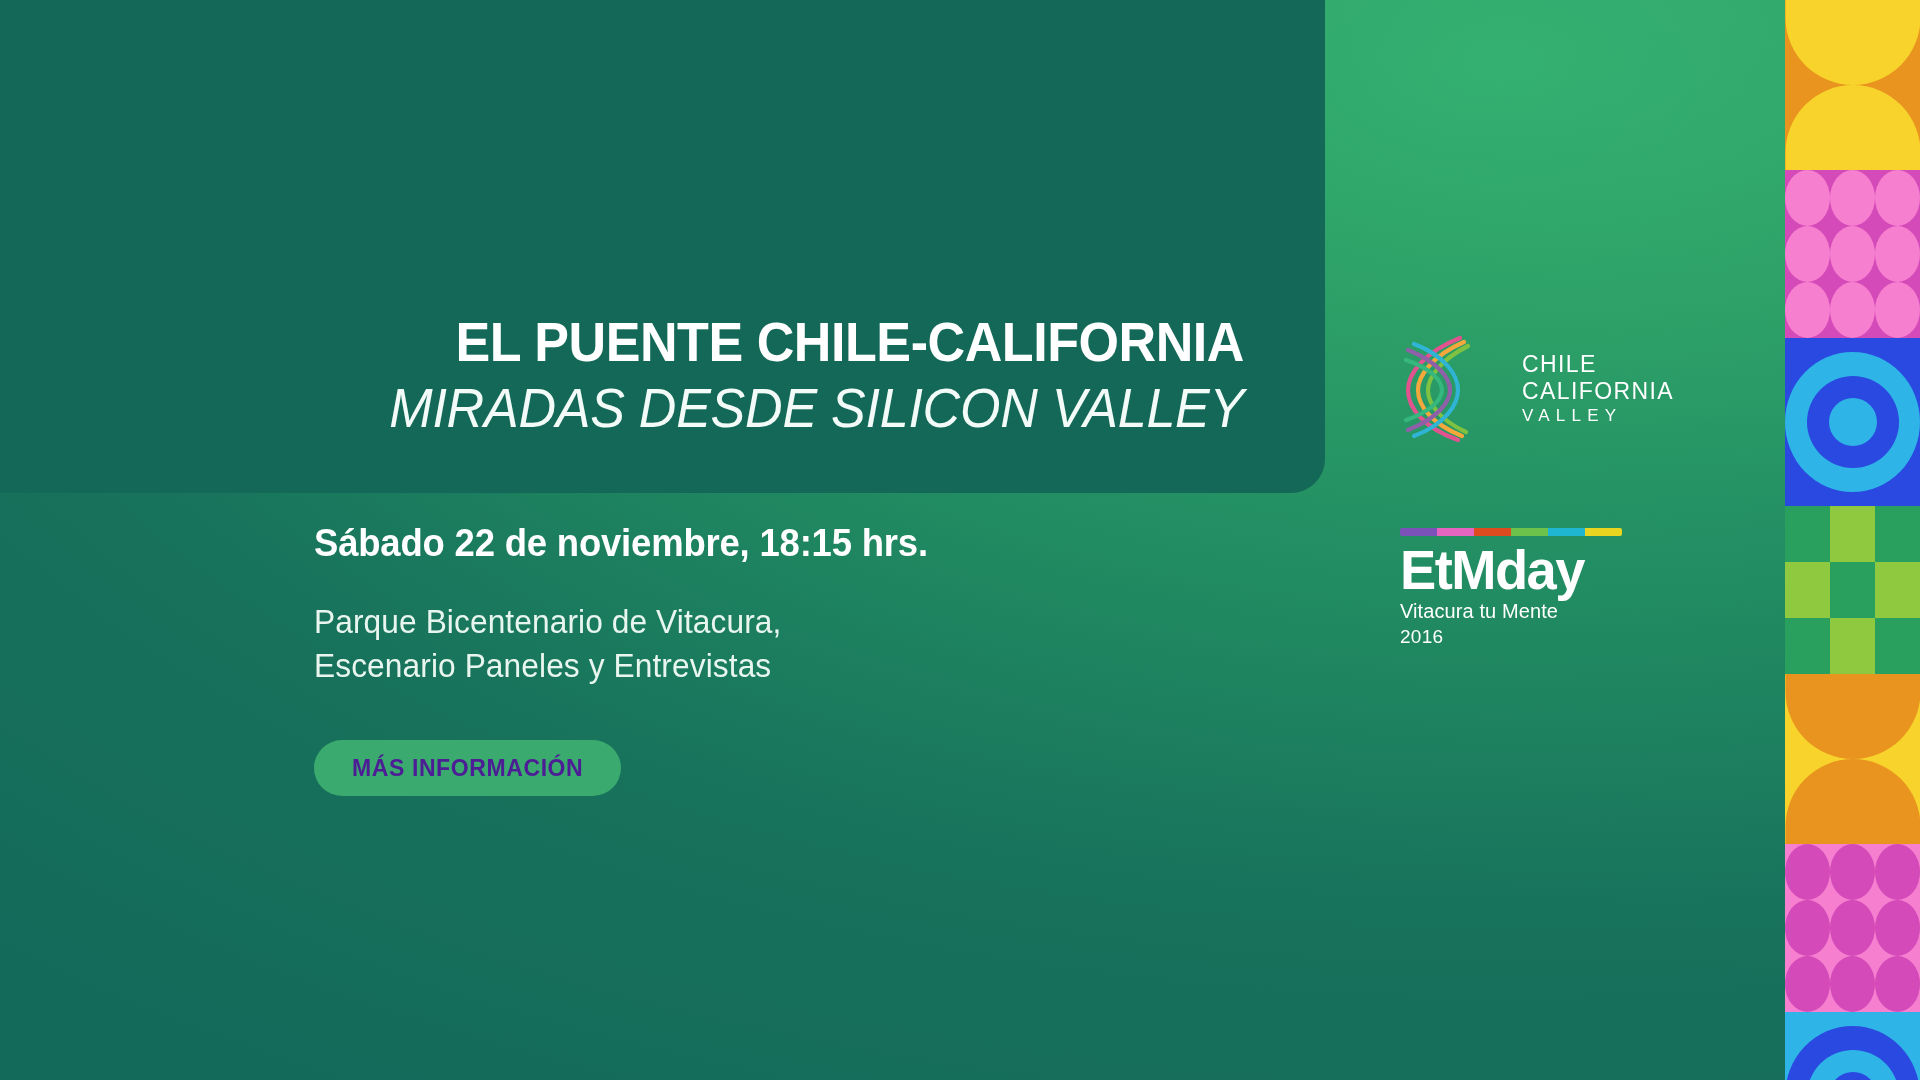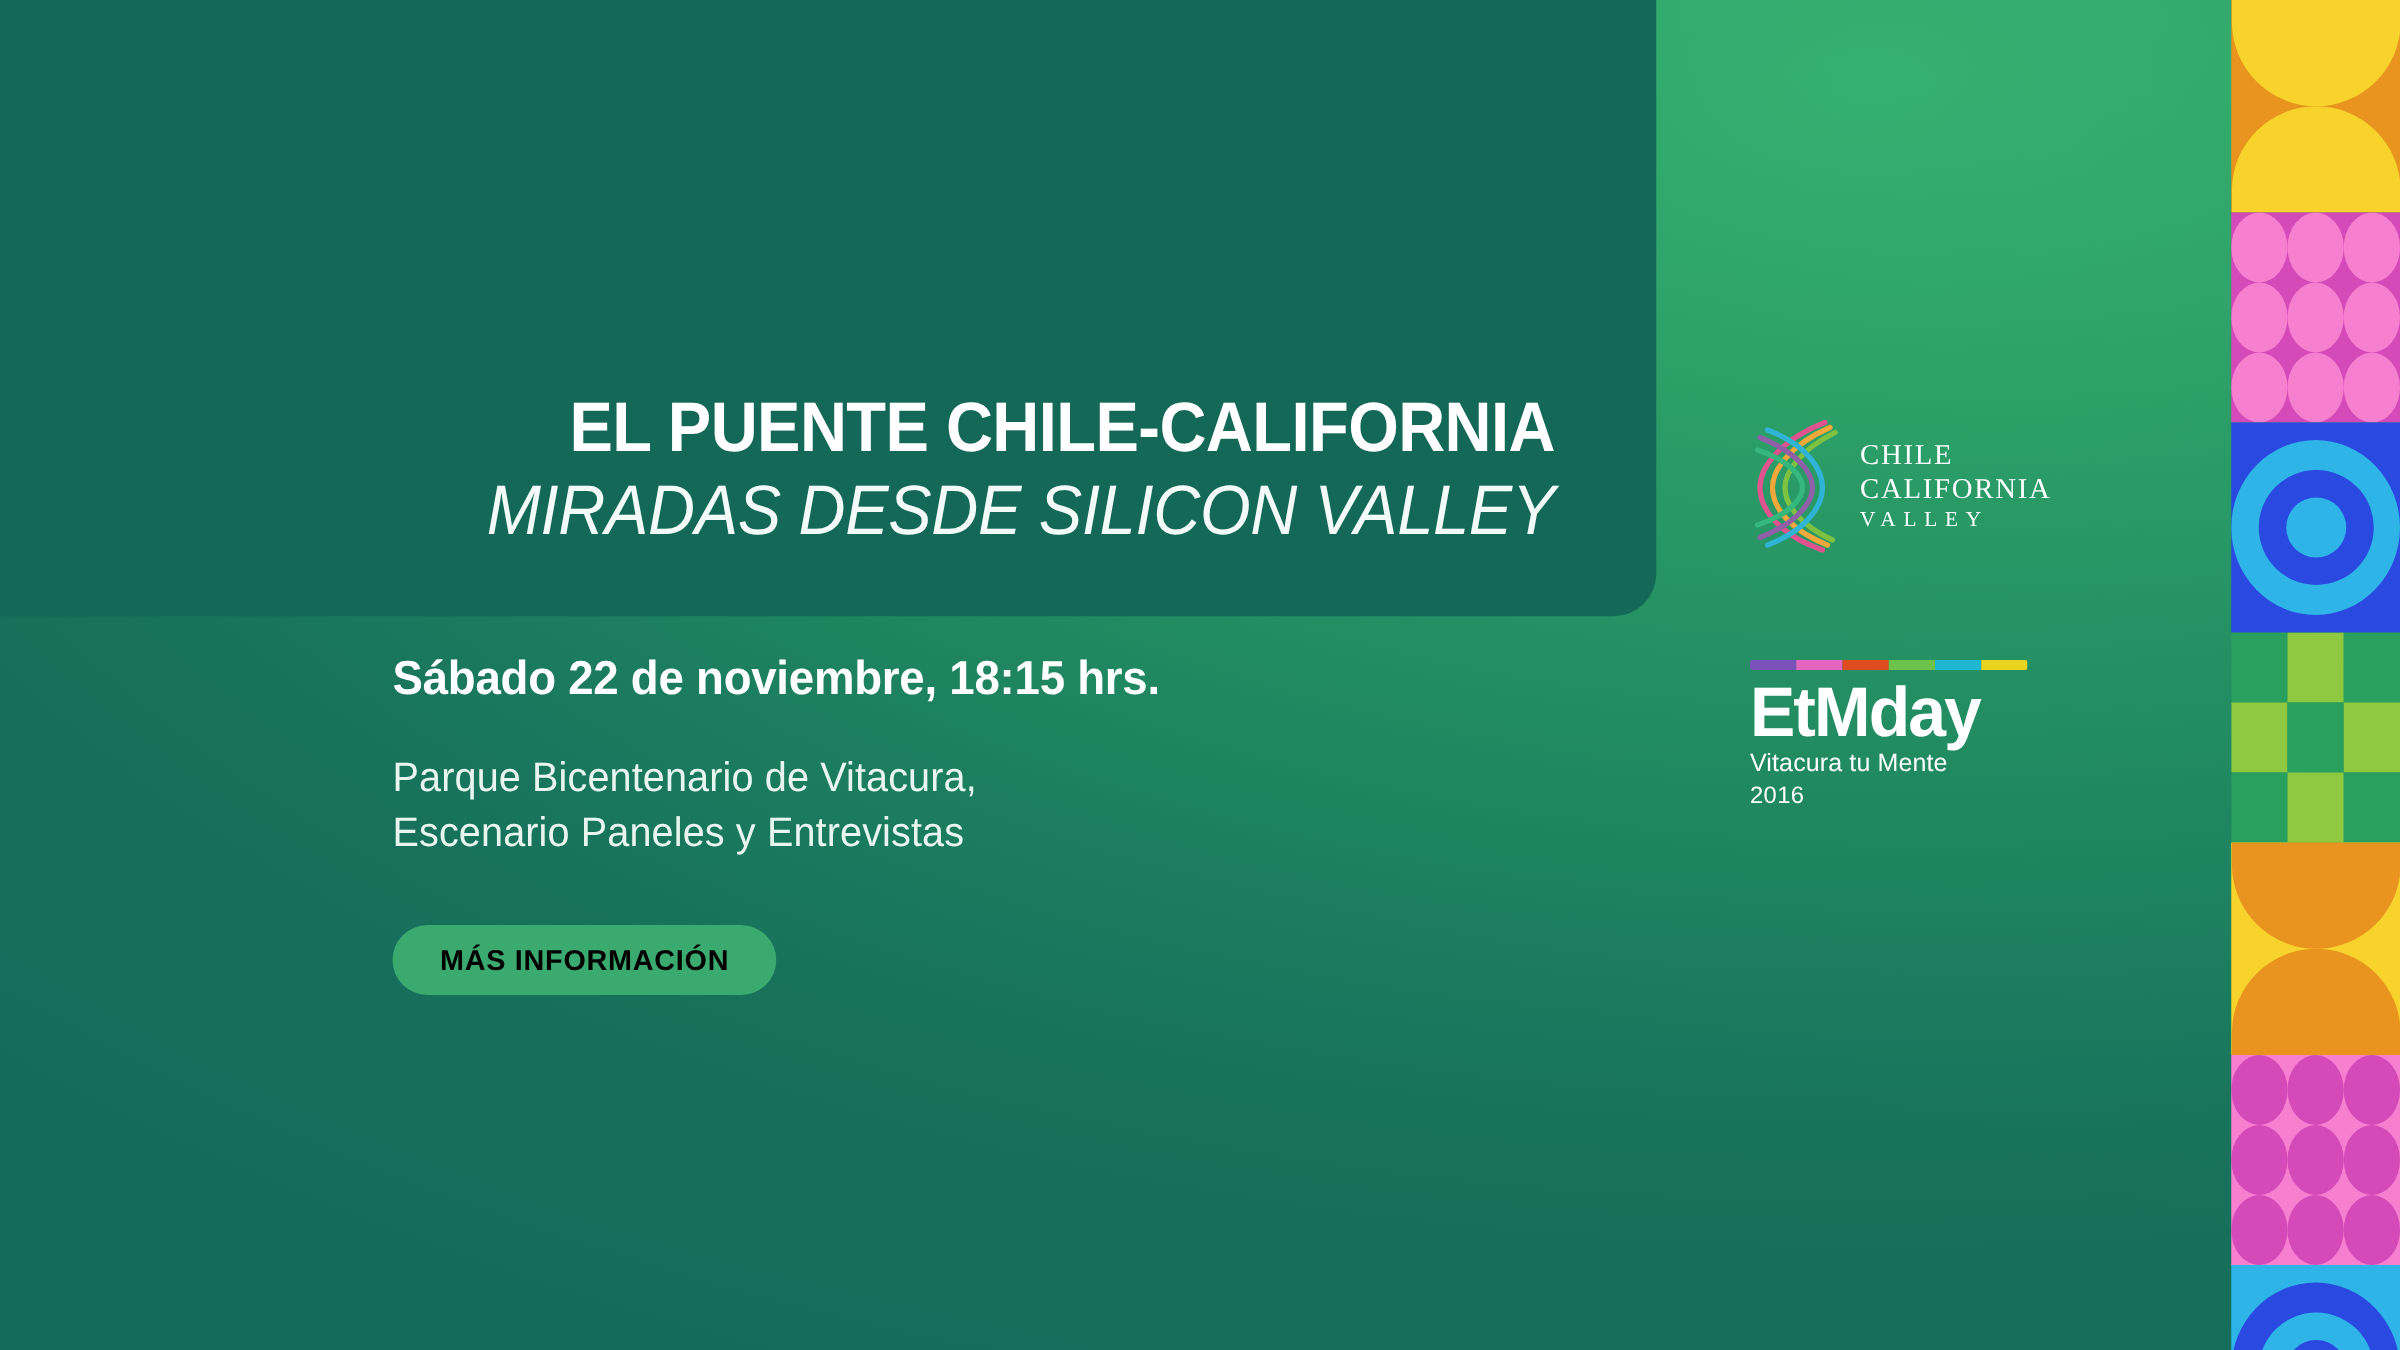--- a/index.html
+++ b/index.html
@@ -57,36 +57,36 @@
     position:absolute; left:314px; top:600px;
     font-size:33px; font-weight:400; color:#e8f6ef;
     line-height:1.32; letter-spacing:0.1px;
     transform:scaleX(0.96); transform-origin:left top;
   }
   #cta-button{
     position:absolute; left:314px; top:740px;
     display:inline-flex; align-items:center; justify-content:center;
     height:56px; padding:0 38px;
     background:#3aaa6e; border:none; border-radius:28px;
-    color:#000000; font-size:23px; font-weight:700;
+    color:#4c1d95; font-size:23px; font-weight:700;
     letter-spacing:0.6px; cursor:pointer;
     font-family:"Liberation Sans", sans-serif;
     white-space:nowrap;
   }
 
   
   #ccc-logo{
     position:absolute; left:1398px; top:325px;
     width:222px; height:128px;
     display:flex; align-items:center; gap:12px;
   }
   #ccc-mark{ width:78px; height:118px; flex:0 0 78px; }
   #ccc-words{
     display:flex; flex-direction:column; justify-content:center;
-    font-family:Liberation Serif, serif; color:#ffffff;
+    font-family:Liberation Sans, sans-serif; color:#ffffff;margin-left:34px;
   }
   .ccc-line1{ font-size:23px; letter-spacing:1.4px; line-height:1.16; }
   .ccc-line2{ font-size:23px; letter-spacing:1.4px; line-height:1.16;text-align:right; }
   .ccc-line3{ font-size:17px; letter-spacing:6.2px; line-height:1.3; }
 
   
   #etm-logo{
     position:absolute; left:1400px; top:528px;
     width:222px; height:135px;
   }

